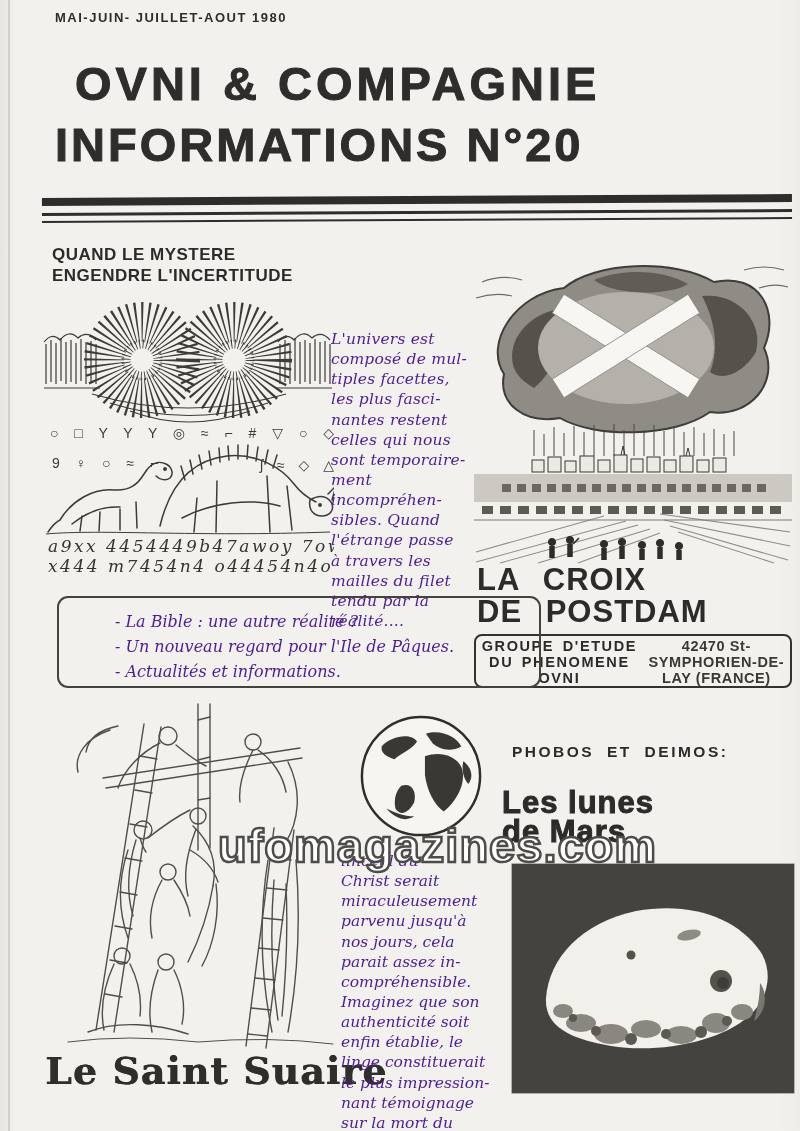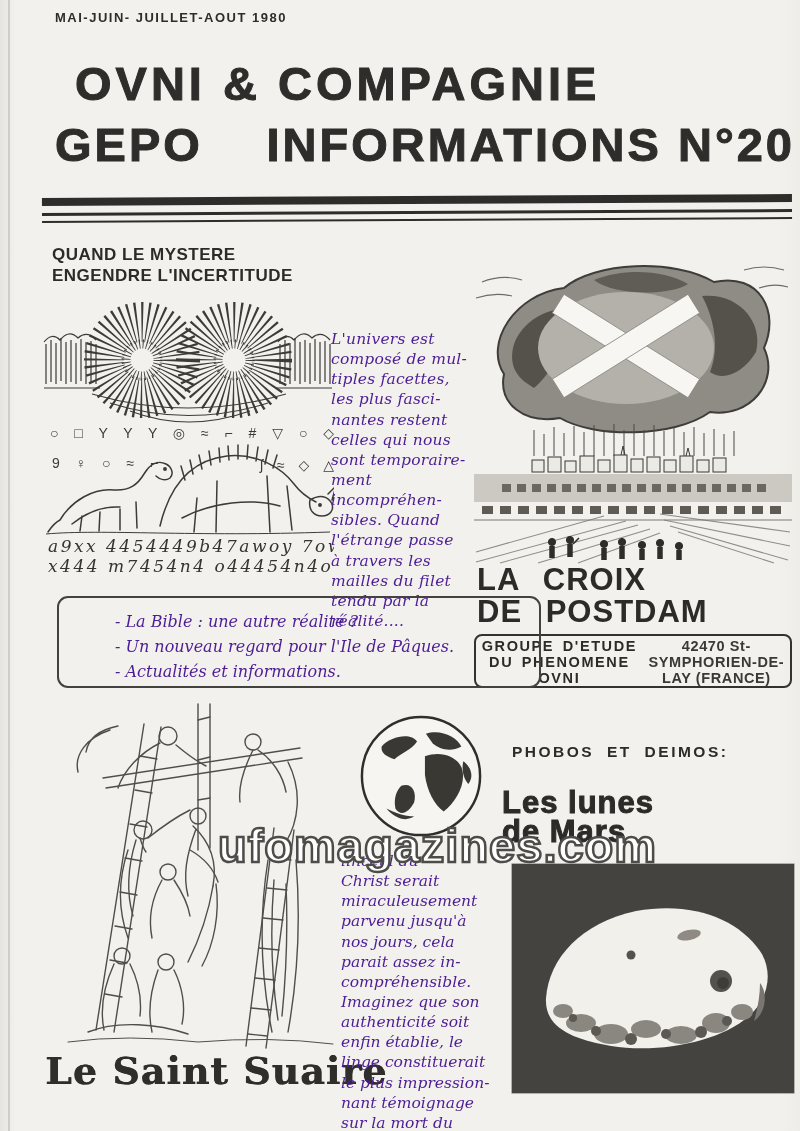--- a/index.html
+++ b/index.html
@@ -42,21 +42,20 @@
 </head>
 <body>
 
 <div class="abs edge-line"></div>
 
 <div class="abs date">MAI-JUIN- JUILLET-AOUT 1980</div>
 
 <div class="abs masthead">
   <div class="mh1">OVNI &amp; COMPAGNIE</div>
   <div class="mh2">
-    <span>GEPO</span>
     <span>INFORMATIONS N°20</span>
   </div>
 </div>
 
 <div class="abs divider">
   <div class="b1"></div>
     <div class="b2"></div>
     <div class="b3"></div>
 </div>
 

